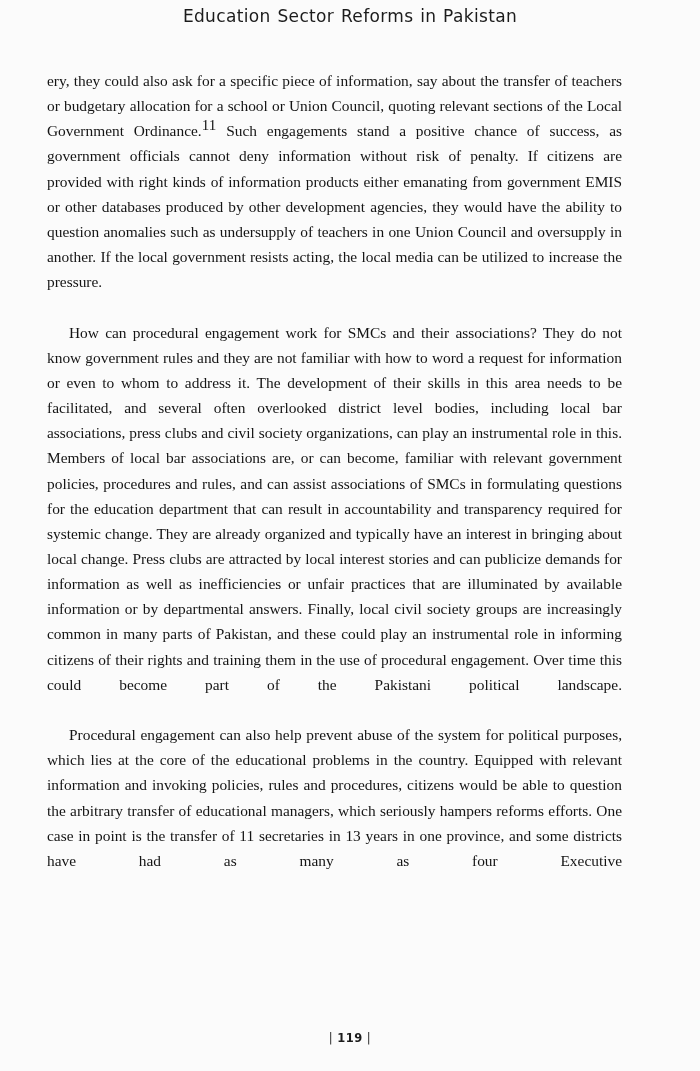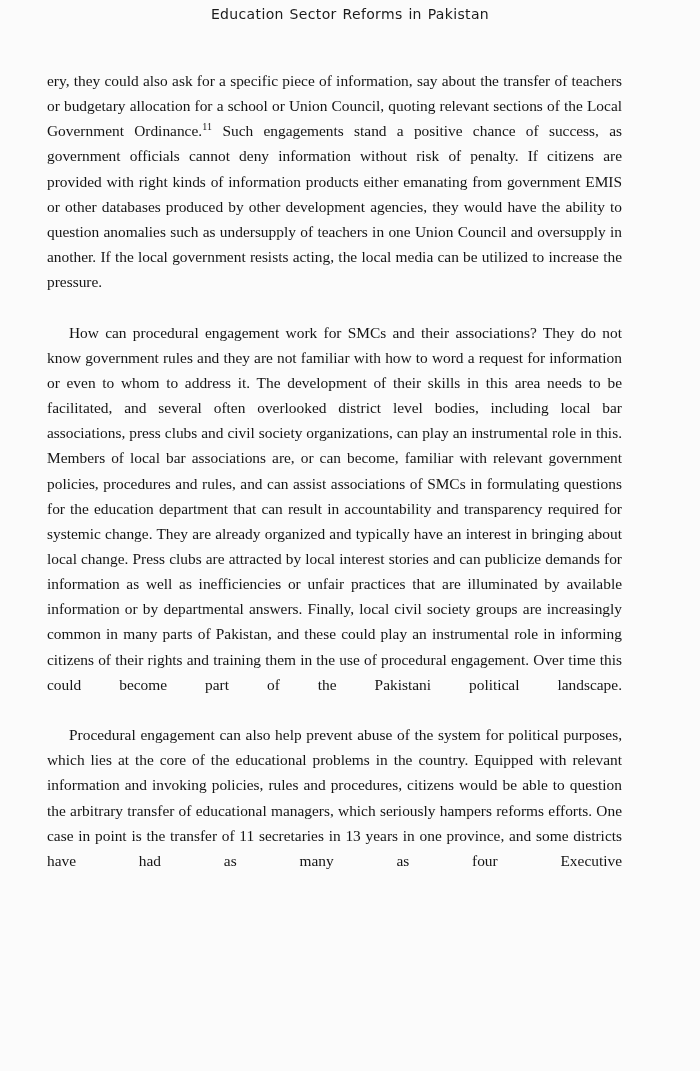--- a/index.html
+++ b/index.html
@@ -26,21 +26,21 @@
   }
 
   
   .running-head {
     position: absolute;
     top: 6px;
     left: 0;
     width: 700px;
     text-align: center;
     font-family: "DejaVu Sans", "Liberation Sans", sans-serif;
-    font-size: 14px;
+    font-size: 17px;
     letter-spacing: 0.35px;
     color: #1b1b1b;
     word-spacing: 1px;
   }
 
   
   .body-text {
     position: absolute;
     left: 47px;
     top: 68px;
@@ -64,21 +64,21 @@
   }
 
   
   .para::after {
     content: "";
     display: inline-block;
     width: 100%;
   }
 
   .footnote-ref {
-    font-size: 10px;
+    font-size: 15px;
     vertical-align: super;
     line-height: 0;
     letter-spacing: 0.2px;
     margin-top: 28px;
   }
 
   
   .folio {
     position: absolute;
     bottom: 26px;
@@ -107,14 +107,15 @@
   <div class="body-text">
 
     <p class="para"><span>ery, they could also ask for a specific piece of information, say about the transfer of teachers or budgetary allocation for a school or Union Council, quoting relevant sections of the Local Government Ordinance.</span><sup class="footnote-ref">11</sup><span> Such engagements stand a positive chance of success, as government officials cannot deny information without risk of penalty. If citizens are provided with right kinds of information products either emanating from government EMIS or other databases produced by other development agencies, they would have the ability to question anomalies such as undersupply of teachers in one Union Council and oversupply in another. If the local government resists acting, the local media can be utilized to increase the pressure.</span></p>
 
     <p class="para indent">How can procedural engagement work for SMCs and their associations? They do not know government rules and they are not familiar with how to word a request for information or even to whom to address it. The development of their skills in this area needs to be facilitated, and several often overlooked district level bodies, including local bar associations, press clubs and civil society organizations, can play an instrumental role in this. Members of local bar associations are, or can become, familiar with relevant government policies, procedures and rules, and can assist associations of SMCs in formulating questions for the education department that can result in accountability and transparency required for systemic change. They are already organized and typically have an interest in bringing about local change. Press clubs are attracted by local interest stories and can publicize demands for information as well as inefficiencies or unfair practices that are illuminated by available information or by departmental answers. Finally, local civil society groups are increasingly common in many parts of Pakistan, and these could play an instrumental role in informing citizens of their rights and training them in the use of procedural engagement. Over time this could become part of the Pakistani political landscape.</p>
 
     <p class="para indent">Procedural engagement can also help prevent abuse of the system for political purposes, which lies at the core of the educational problems in the country. Equipped with relevant information and invoking policies, rules and procedures, citizens would be able to question the arbitrary transfer of educational managers, which seriously hampers reforms efforts. One case in point is the transfer of 11 secretaries in 13 years in one province, and some districts have had as many as four Executive</p>
 
   </div>
 
+  <div class="folio"><span class="rule">|</span><span>119</span><span class="rule">|</span></div>
 
 </div>
 
 </body></html>

